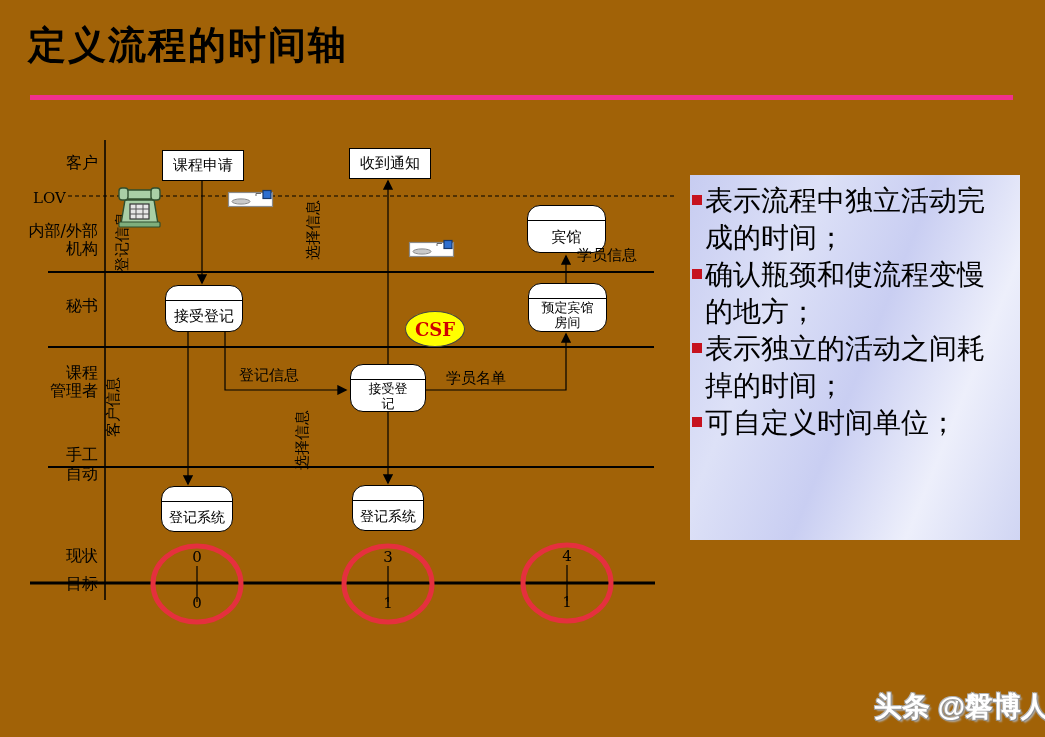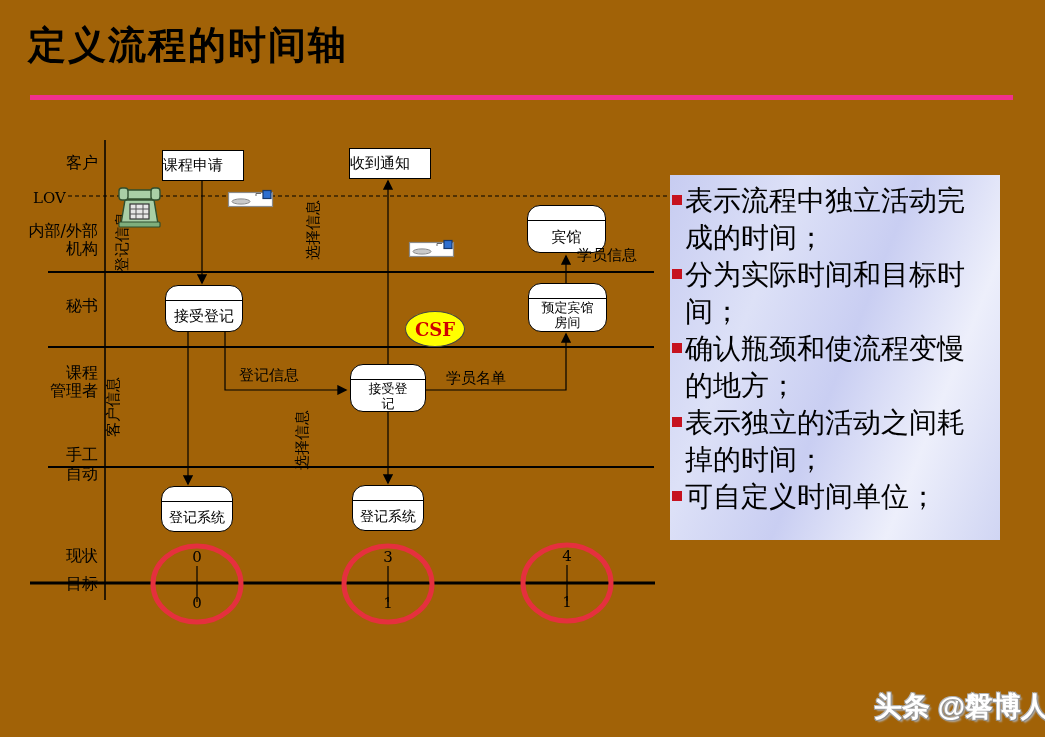--- a/index.html
+++ b/index.html
@@ -17,21 +17,21 @@
   
   .overlay { position:absolute; left:0; top:0; z-index:1; }
   .lane-label {
     position:absolute; left:8px; width:90px; text-align:right;
     font-size:16px; line-height:18px; white-space:nowrap; z-index:2;
   }
   .lov-label { position:absolute; left:33px; top:189px; font-size:15px; z-index:2; }
 
   .rect-node {
     position:absolute; background:#fff; border:1px solid #000;
-    display:flex; align-items:center; justify-content:flex-start;
+    display:flex; align-items:center; justify-content:center;
     font-size:15px; z-index:2; white-space:nowrap;
   }
   .round-node {
     position:absolute; background:#fff; border:1px solid #000; border-radius:13px;
     display:flex; flex-direction:column; z-index:2; box-sizing:border-box;
   }
   .round-node .head { height:14px; border-bottom:1px solid #000; }
   .round-node .body {
     flex:1; display:flex; align-items:center; justify-content:center;
     text-align:center; font-size:15px; line-height:16px;
@@ -50,21 +50,21 @@
   .csf {
     position:absolute; left:405px; top:311px; width:58px; height:34px;
     background:#ffff00; border:1.5px solid #444; border-radius:50%;
     display:flex; align-items:center; justify-content:center;
     font-size:18px; font-weight:bold; color:#cf0000; z-index:2;
   }
   .icon { position:absolute; z-index:3; }
 
   
   .panel {
-    position:absolute; left:670px; top:175px; width:330px; height:365px; z-index:2;
+    position:absolute; left:690px; top:175px; width:330px; height:365px; z-index:2;
     background:linear-gradient(112deg,#c7ccf1 0%,#dde1f7 28%,#c9cef2 52%,#edeffb 76%,#d0d5f3 100%);
   }
   .panel ul { list-style:none; margin:0; padding:7px 0 0 2px; width:303px; }
   .panel li {
     position:relative; padding-left:13px;
     font-size:28px; line-height:37px; color:#000;
   }
   .panel .bullet {
     position:absolute; left:0; top:13px; width:10px; height:10px; background:#c6121f;
   }
@@ -210,21 +210,20 @@
   <svg class="icon" style="left:408px;top:239px" width="47" height="19" viewBox="0 0 47 19">
     <rect x="1.5" y="3.5" width="44" height="14" fill="#fff" stroke="#8a8a8a" stroke-width="1.2"></rect>
     <ellipse cx="14" cy="12.5" rx="9" ry="2.6" fill="#c9c9c9" stroke="#8a8a8a" stroke-width="1"></ellipse>
     <path d="M29,4.5 h5 M29,4.5 v2.5" stroke="#666" stroke-width="1"></path>
     <rect x="36" y="1.5" width="8" height="8" fill="#2e6fd0" stroke="#17386b" stroke-width="1.2"></rect>
   </svg>
 
   <div class="panel">
     <ul>
       <li><span class="bullet"></span><span>表示流程中独立活动完成的时间；</span></li>
-      <li><span class="bullet"></span><span>分为实际时间和目标时间；</span></li>
       <li><span class="bullet"></span><span>确认瓶颈和使流程变慢的地方；</span></li>
       <li><span class="bullet"></span><span>表示独立的活动之间耗掉的时间；</span></li>
       <li><span class="bullet"></span><span>可自定义时间单位；</span></li>
     </ul>
   </div>
 
   <div class="watermark">头条 @磐博人力</div>
 
 </div>
 

